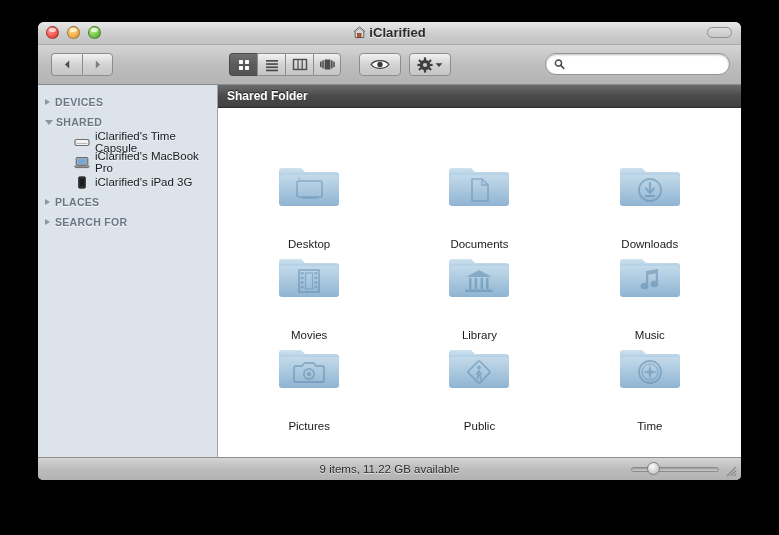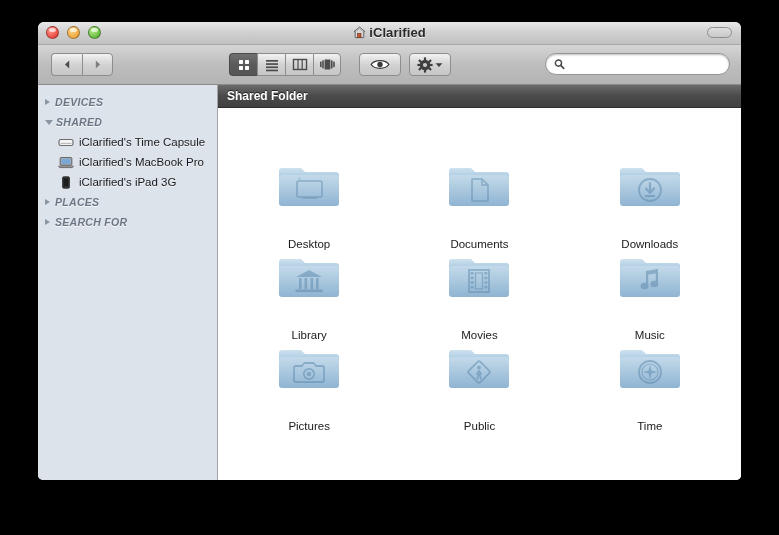--- a/index.html
+++ b/index.html
@@ -153,38 +153,37 @@
     font-size: 11px;
   }
   .sb-header {
     display: flex; align-items: center;
     height: 20px; padding-left: 7px;
     color: #6b7684;
     font-weight: bold;
     font-size: 10.5px;
     letter-spacing: 0.3px;
     text-shadow: 0 1px 0 rgba(255,255,255,0.8);
-    font-style: italic;
   }
   .tri {
     width: 0; height: 0; margin-right: 5px;
     border-left: 5px solid #8b96a3;
     border-top: 3.5px solid transparent;
     border-bottom: 3.5px solid transparent;
   }
   .tri.open {
     border-left: 4px solid transparent;
     border-right: 4px solid transparent;
     border-top: 5px solid #8b96a3;
     border-bottom: none;
     margin-right: 3px;
   }
   .sb-item {
     display: flex; align-items: center;
-    height: 20px; padding-left: 20px;
+    height: 20px; padding-left: 36px;
     color: #17191c; font-size: 11.5px;
     text-shadow: 0 1px 0 rgba(255,255,255,0.6);
   }
   .sb-item .ico { margin-right: 5px; display: flex; align-items: center; }
 
   .content {
     flex: 1; display: flex; flex-direction: column;
     background: #fff; min-width: 0; gap: 37px;
   }
   .content-header {
@@ -474,38 +473,20 @@
             </svg>
           </div>
           <div class="file-label">Downloads</div>
         </div>
 
         <div class="file-cell">
           <div class="folder">
             <svg width="64" height="52" viewBox="0 0 64 52">
               <path d="M5 9 h19 l4 4 h31 a3 3 0 0 1 3 3 v3 H2 v-7 a3 3 0 0 1 3-3 z" fill="url(#ft)"></path>
               <rect x="2" y="16" width="60" height="31" rx="3" fill="url(#fg)"></rect>
-              <g opacity="0.5" fill="#5b87ab">
-                <path d="M32 20 L45 27 H19 Z"></path>
-                <rect x="22" y="28" width="2.6" height="11"></rect>
-                <rect x="27.5" y="28" width="2.6" height="11"></rect>
-                <rect x="33.5" y="28" width="2.6" height="11"></rect>
-                <rect x="39" y="28" width="2.6" height="11"></rect>
-                <rect x="18.5" y="39.5" width="27" height="2.6"></rect>
-              </g>
-            </svg>
-          </div>
-          <div class="file-label">Library</div>
-        </div>
-
-        <div class="file-cell">
-          <div class="folder">
-            <svg width="64" height="52" viewBox="0 0 64 52">
-              <path d="M5 9 h19 l4 4 h31 a3 3 0 0 1 3 3 v3 H2 v-7 a3 3 0 0 1 3-3 z" fill="url(#ft)"></path>
-              <rect x="2" y="16" width="60" height="31" rx="3" fill="url(#fg)"></rect>
               <g opacity="0.5">
                 <rect x="22" y="20" width="20" height="22" fill="none" stroke="#5b87ab" stroke-width="1.8"></rect>
                 <g fill="#5b87ab">
                   <rect x="23.6" y="22" width="3" height="2.6"></rect>
                   <rect x="23.6" y="26.6" width="3" height="2.6"></rect>
                   <rect x="23.6" y="31.2" width="3" height="2.6"></rect>
                   <rect x="23.6" y="35.8" width="3" height="2.6"></rect>
                   <rect x="37.4" y="22" width="3" height="2.6"></rect>
                   <rect x="37.4" y="26.6" width="3" height="2.6"></rect>
                   <rect x="37.4" y="31.2" width="3" height="2.6"></rect>
@@ -517,20 +498,38 @@
           </div>
           <div class="file-label">Movies</div>
         </div>
 
         <div class="file-cell">
           <div class="folder">
             <svg width="64" height="52" viewBox="0 0 64 52">
               <path d="M5 9 h19 l4 4 h31 a3 3 0 0 1 3 3 v3 H2 v-7 a3 3 0 0 1 3-3 z" fill="url(#ft)"></path>
               <rect x="2" y="16" width="60" height="31" rx="3" fill="url(#fg)"></rect>
               <g opacity="0.5" fill="#5b87ab">
+                <path d="M32 20 L45 27 H19 Z"></path>
+                <rect x="22" y="28" width="2.6" height="11"></rect>
+                <rect x="27.5" y="28" width="2.6" height="11"></rect>
+                <rect x="33.5" y="28" width="2.6" height="11"></rect>
+                <rect x="39" y="28" width="2.6" height="11"></rect>
+                <rect x="18.5" y="39.5" width="27" height="2.6"></rect>
+              </g>
+            </svg>
+          </div>
+          <div class="file-label">Library</div>
+        </div>
+
+        <div class="file-cell">
+          <div class="folder">
+            <svg width="64" height="52" viewBox="0 0 64 52">
+              <path d="M5 9 h19 l4 4 h31 a3 3 0 0 1 3 3 v3 H2 v-7 a3 3 0 0 1 3-3 z" fill="url(#ft)"></path>
+              <rect x="2" y="16" width="60" height="31" rx="3" fill="url(#fg)"></rect>
+              <g opacity="0.5" fill="#5b87ab">
                 <path d="M28 21 L40 19 V23 L28 25 Z"></path>
                 <rect x="28" y="21" width="2.2" height="14"></rect>
                 <rect x="37.8" y="19" width="2.2" height="14"></rect>
                 <ellipse cx="26.6" cy="36" rx="4" ry="3.2"></ellipse>
                 <ellipse cx="36.4" cy="34" rx="4" ry="3.2"></ellipse>
               </g>
             </svg>
           </div>
           <div class="file-label">Music</div>
         </div>
@@ -580,14 +579,28 @@
               </g>
             </svg>
           </div>
           <div class="file-label">Time</div>
         </div>
 
       </div>
     </div>
   </div>
 
+  <div class="statusbar">
+    <span>9 items, 11.22 GB available</span>
+    <div class="slider-wrap">
+      <div class="slider-track"></div>
+      <div class="slider-knob" id="knob" style="left: 15.5px;"></div>
+    </div>
+    <svg class="grip" viewBox="0 0 14 14">
+      <g stroke="#8a8a8a" stroke-width="1.1">
+        <line x1="13" y1="4" x2="4" y2="13"></line>
+        <line x1="13" y1="7.5" x2="7.5" y2="13"></line>
+        <line x1="13" y1="11" x2="11" y2="13"></line>
+      </g>
+    </svg>
+  </div>
 
 </div>
 
 </body></html>

